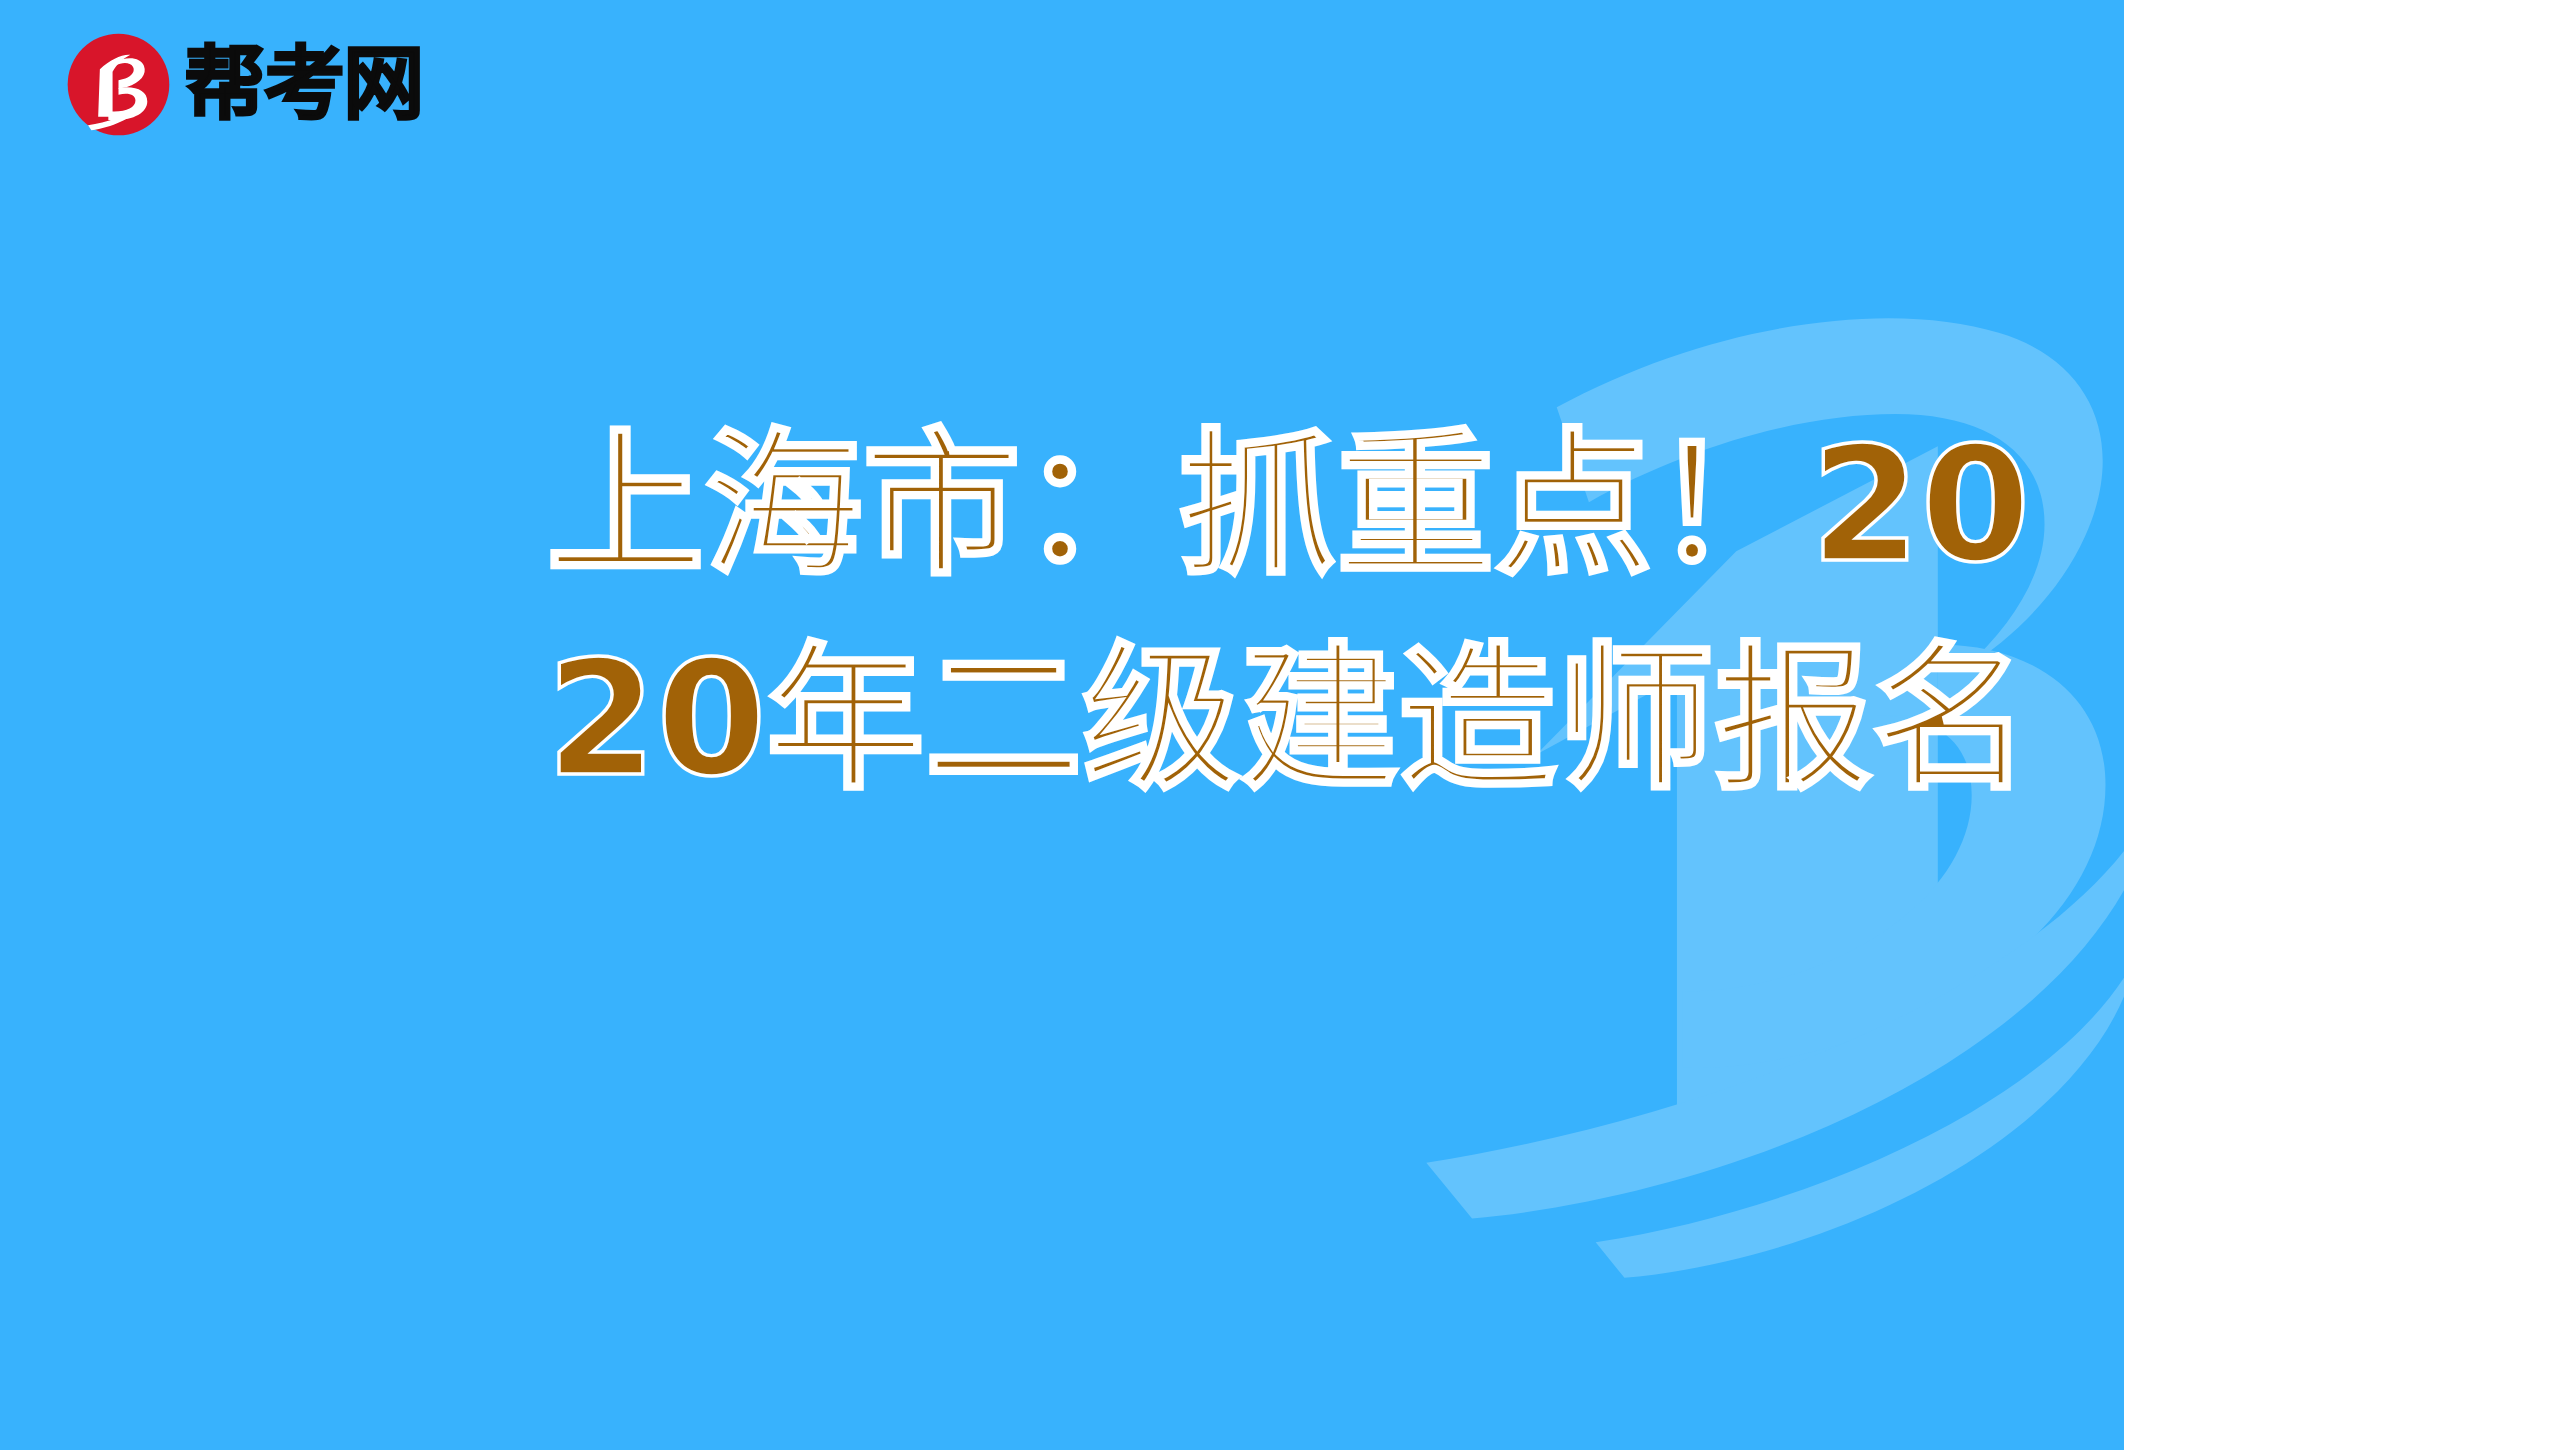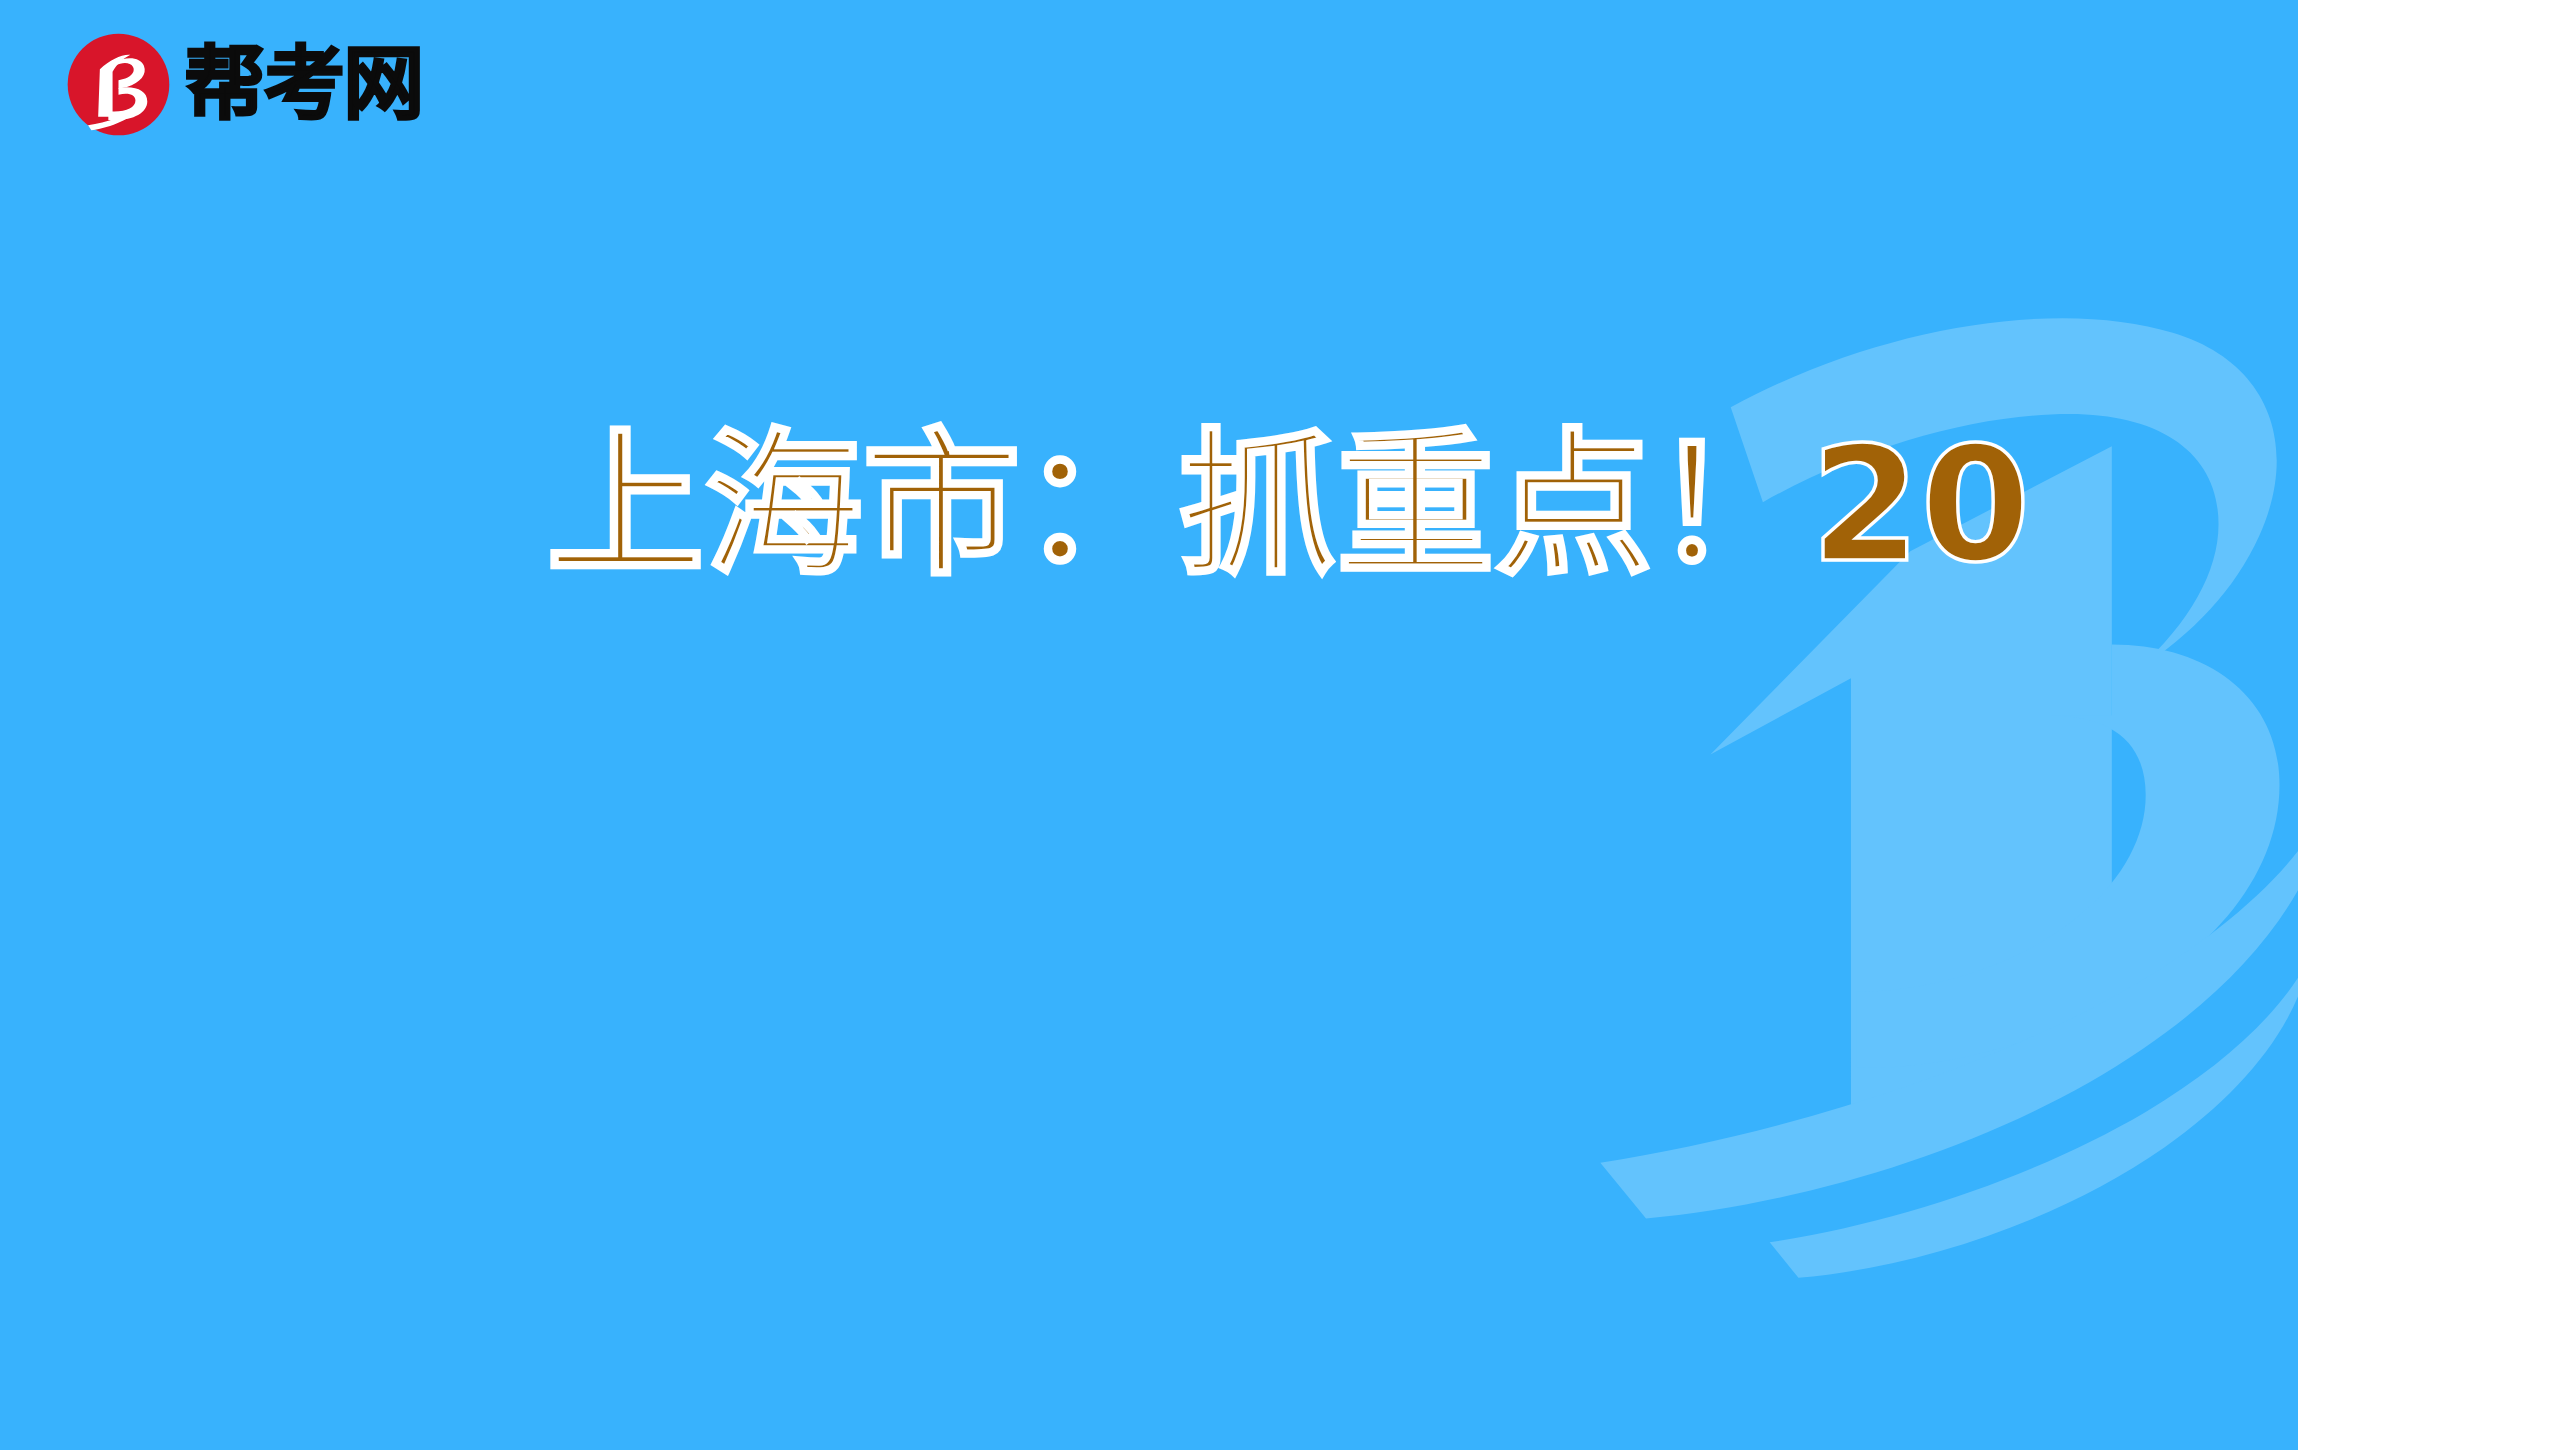--- a/index.html
+++ b/index.html
@@ -4,21 +4,21 @@
 <title>帮考网 banner</title>
 <style>
   html, body {
     margin: 0;
     padding: 0;
     background: #ffffff;
   }
 
   .stage {
     position: relative;
-    width: 2298px;
+    width: 2124px;
     height: 1451px;
     overflow: hidden;
     font-family: "Liberation Sans", "DejaVu Sans", sans-serif;
     -webkit-font-smoothing: antialiased;
   }
 
   
   .backdrop {
     position: absolute;
     inset: 0;
@@ -164,16 +164,17 @@
 
           <path d="M26 110 C 48 107, 72 99, 90 88 C 78 102, 54 113, 30 116 Z"></path>
         </g>
       </svg>
     </span>
     <span class="brand-name">帮考网</span>
   </div>
 
   <div class="headline">
     <div class="headline-line">上海市：抓重点！20</div>
+    <div class="headline-line">20年二级建造师报名</div>
   </div>
 
 </div>
 
 
 </body></html>

